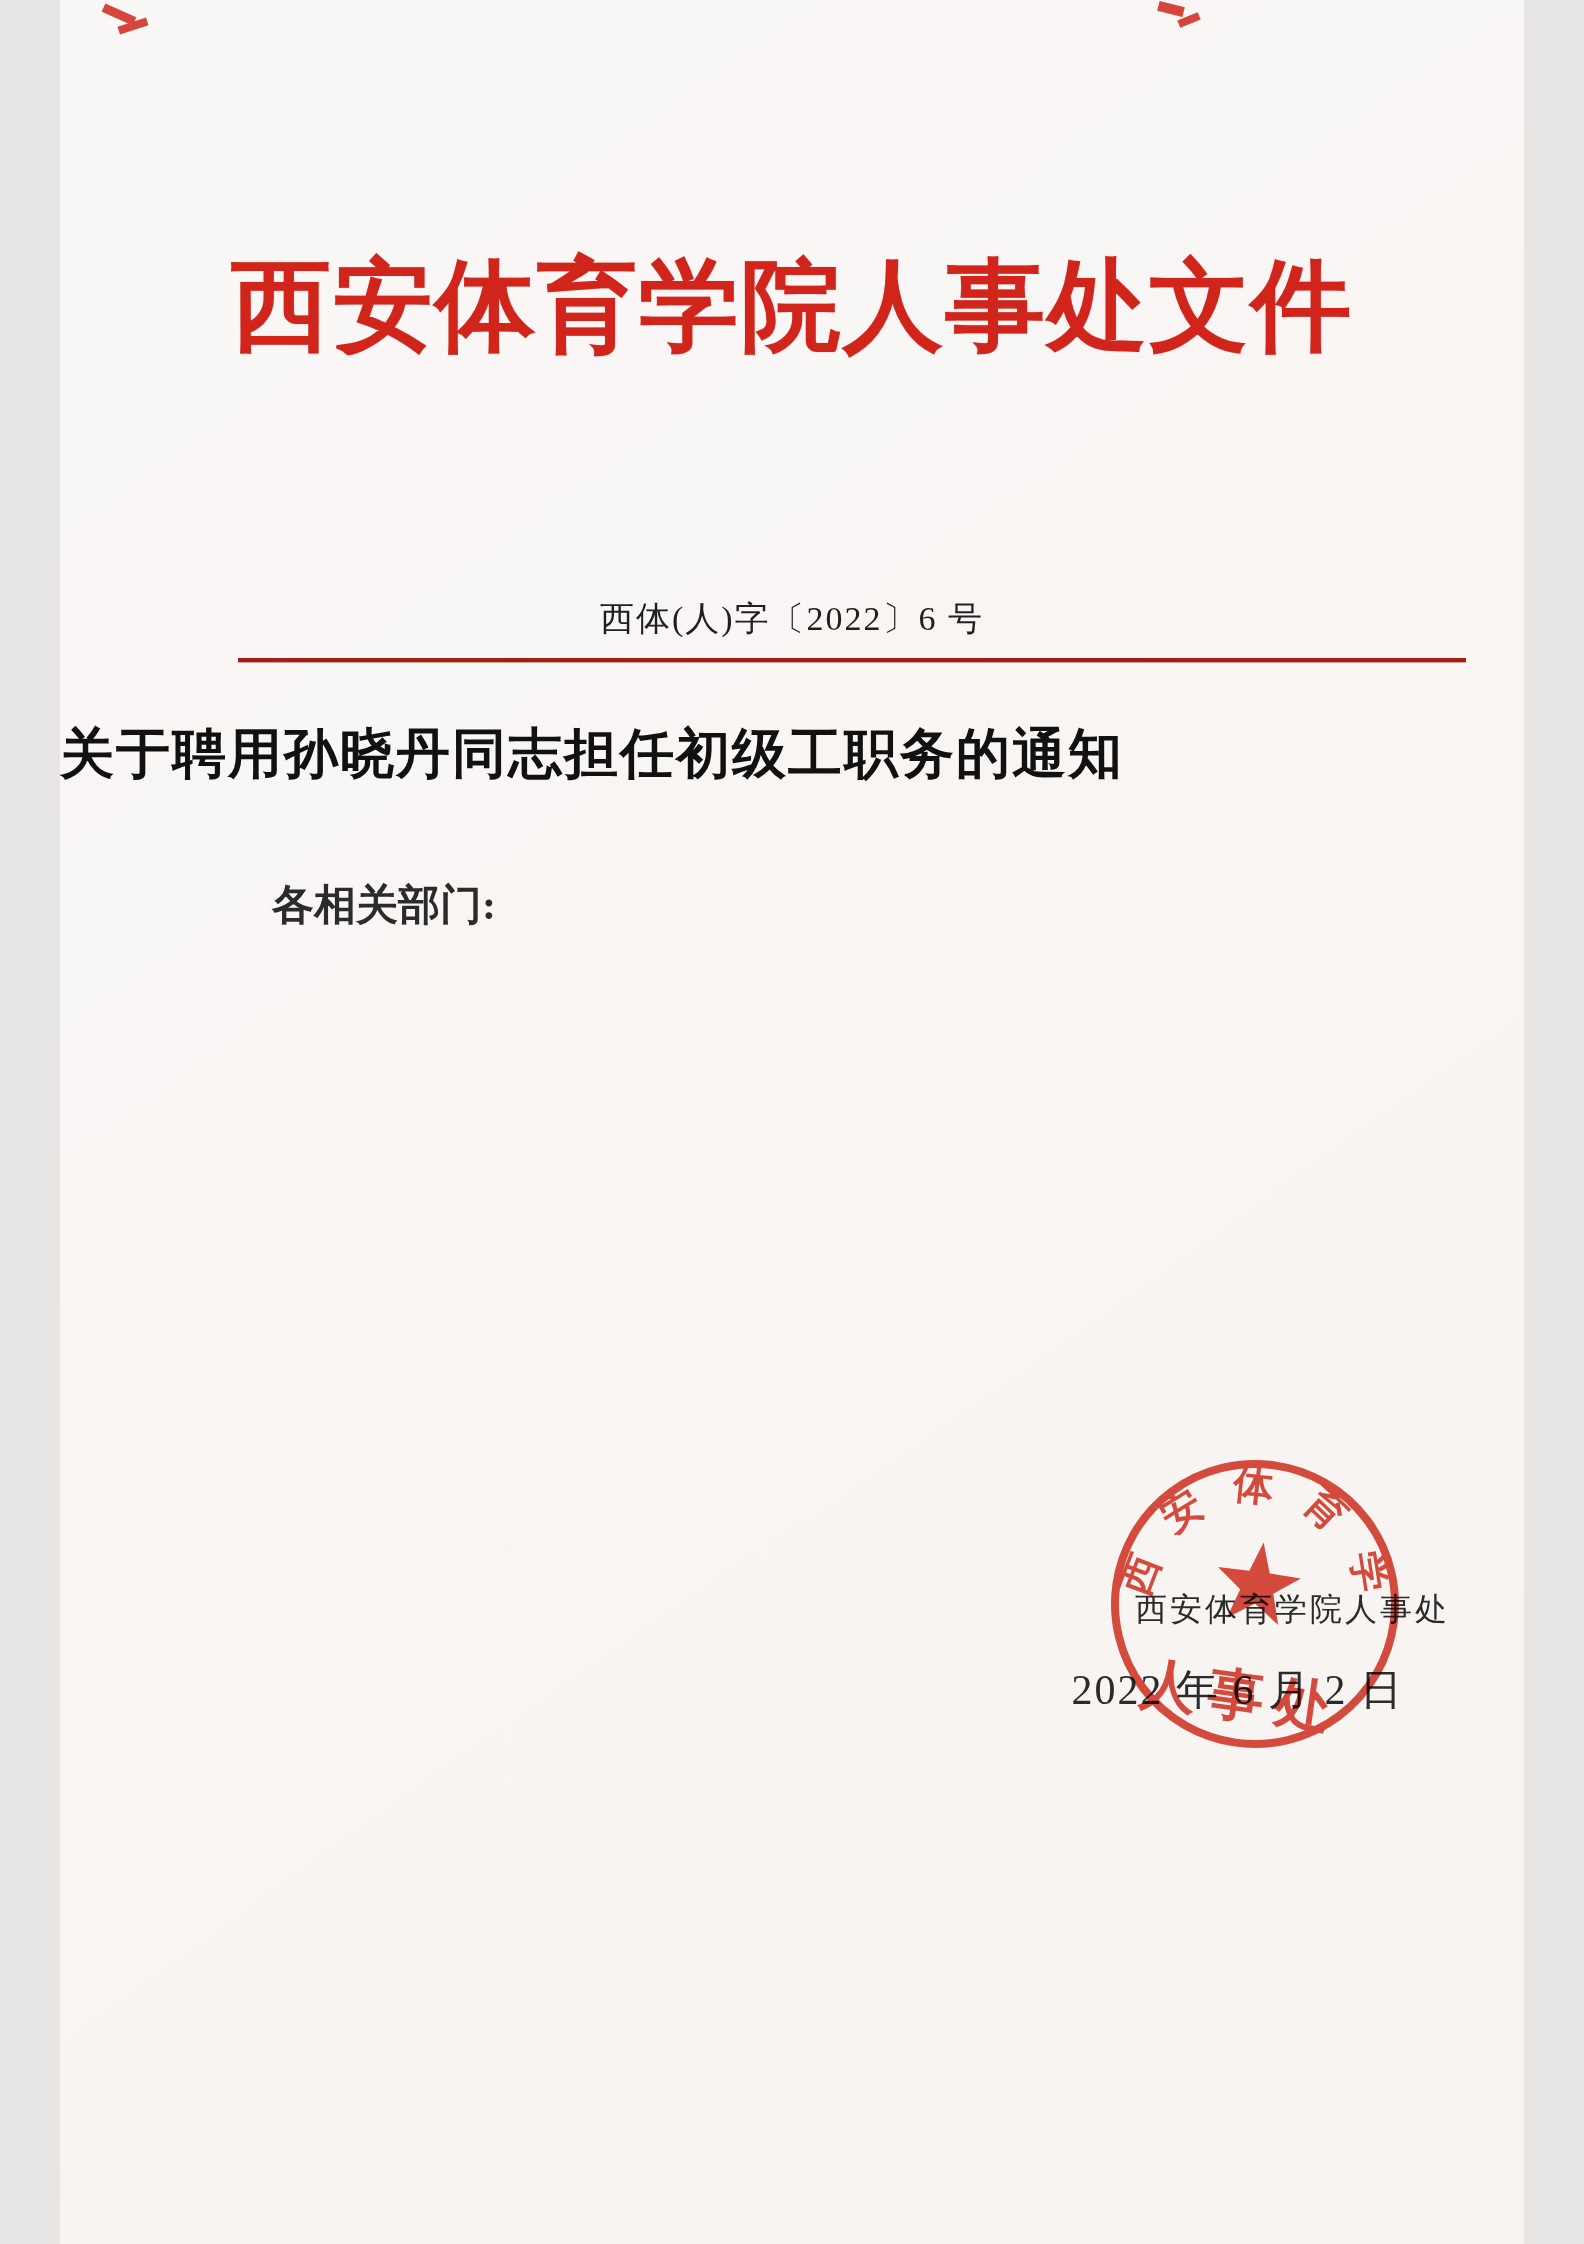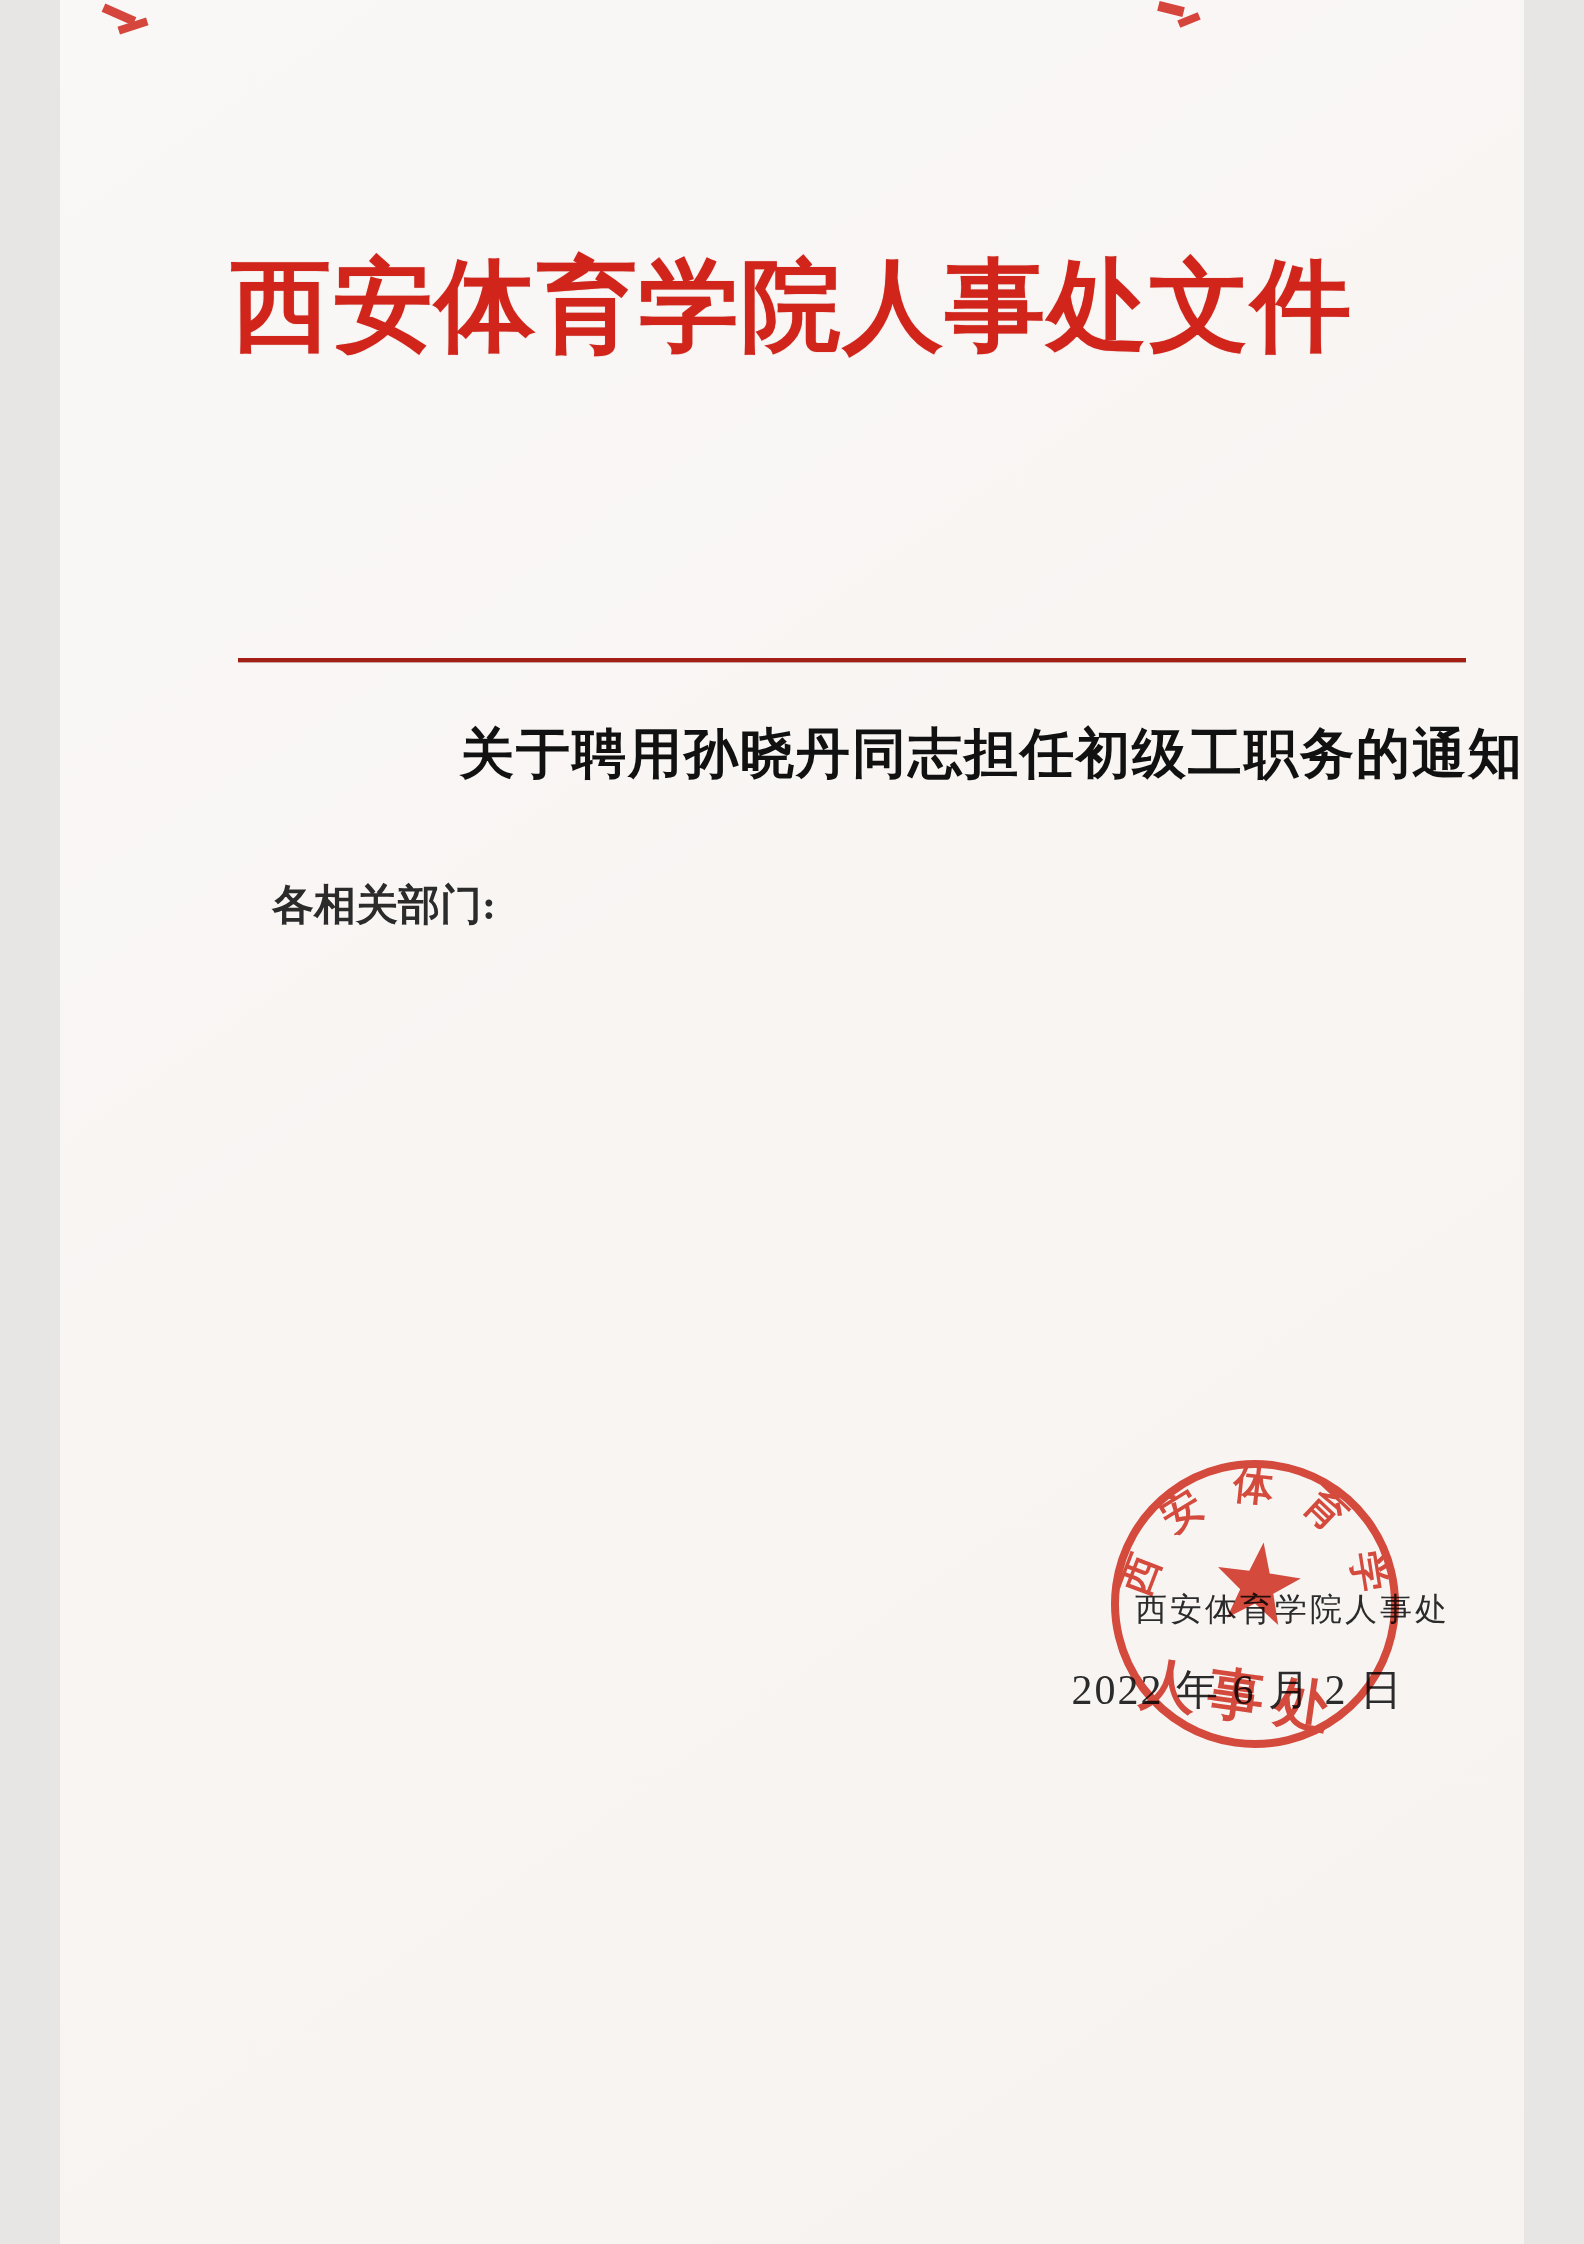--- a/index.html
+++ b/index.html
@@ -61,21 +61,21 @@
     background: #a31f15;
     box-shadow: 0 1px 0 rgba(120,20,10,.35);
   }
 
   .doc-title {
     position: absolute;
     top: 718px;
     left: 0;
     width: 100%;
     margin: 0;
-    text-align: right;
+    text-align: left;
     font-size: 54px;
     line-height: 72px;
     font-weight: bold;
     letter-spacing: 2px;
     color: #111;
   }
 
   .content {
     position: absolute;
     top: 868px;
@@ -135,20 +135,21 @@
       <span></span>
       <span></span>
     </div>
   <div class="artifact artifact-right">
       <span></span>
       <span></span>
     </div>
 
   <h1 class="header-title">西安体育学院人事处文件</h1>
 
+  <div class="doc-number">西体(人)字〔2022〕6 号</div>
 
   <div class="red-rule"></div>
 
   <h2 class="doc-title">关于聘用孙晓丹同志担任初级工职务的通知</h2>
 
   <div class="content">
     <p class="salutation">各相关部门:</p>
   </div>
 
   <div class="sign-block">

